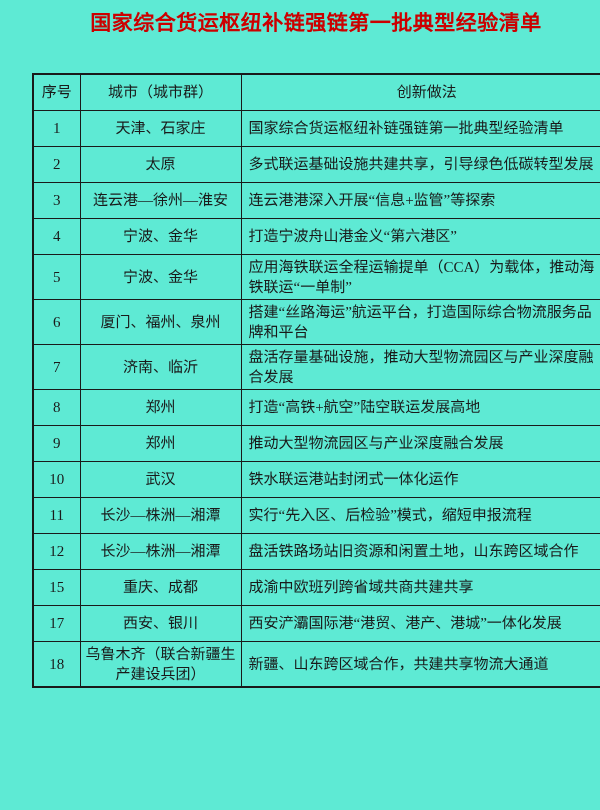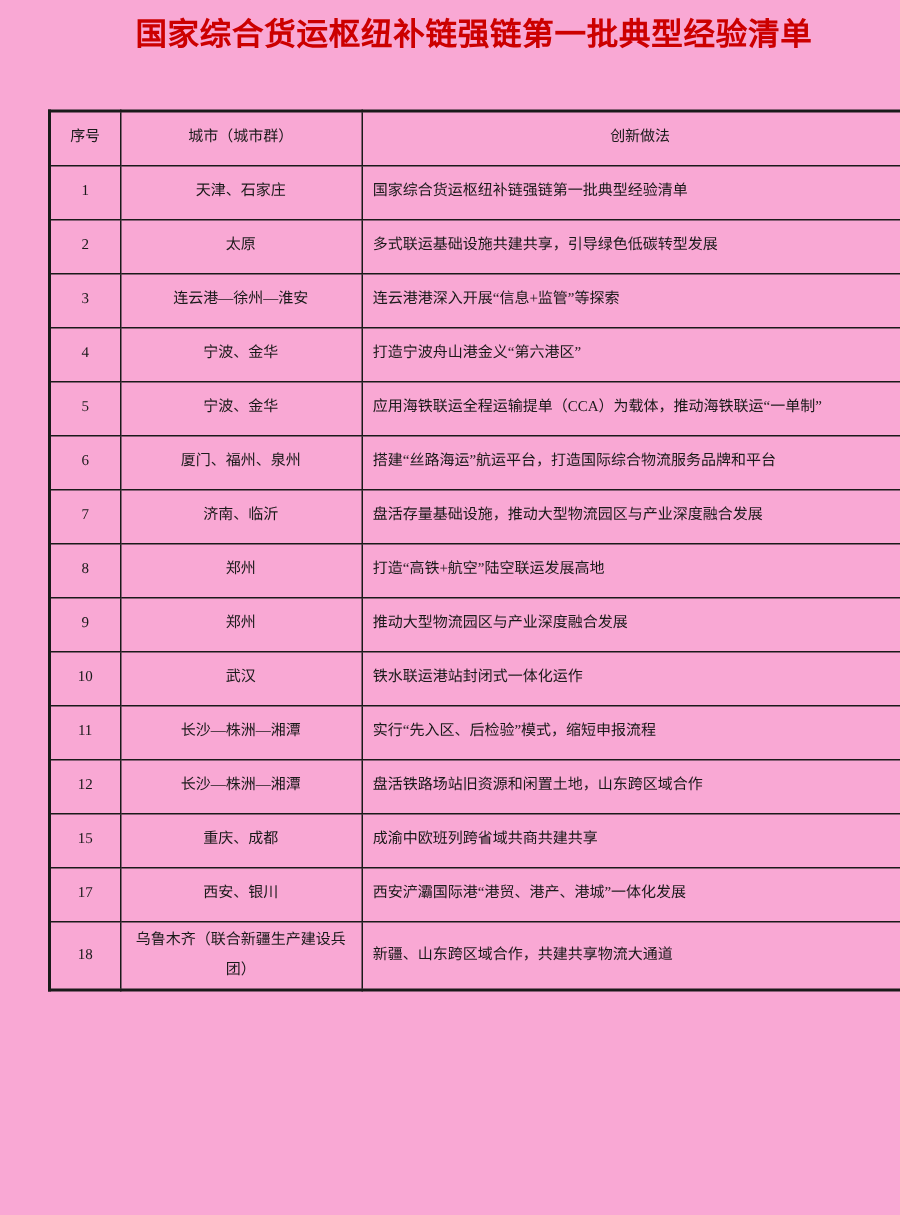--- a/index.html
+++ b/index.html
@@ -5,21 +5,21 @@
   * { margin: 0; padding: 0; box-sizing: border-box; }
   html, body {
     width: 600px;
     background: #ffffff;
     font-family: "Liberation Serif", "DejaVu Serif", serif;
     color: #1a1a1a;
   }
   .page {
     width: 600px;
     height: 810px;
-    background: #f9a8d4;
+    background: #5eead4;
     overflow: hidden;
     padding-left: 32px;
   }
   .doc-title {
     margin-top: 10px;
     text-align: center;
     font-size: 21px;
     line-height: 26px;
     font-weight: bold;
     letter-spacing: 0.5px;
@@ -28,21 +28,21 @@
   table.list-table {
     width: 580px;
     margin: 37px auto 0 auto;
     border-collapse: collapse;
     table-layout: fixed;
     border: 2px solid #1a1a1a;
   }
   table.list-table th,
   table.list-table td {
     border: 1px solid #1a1a1a;
-    font-size: 10px;
+    font-size: 15px;
     line-height: 20px;
     font-weight: normal;
     vertical-align: middle;
     word-break: break-all;
     margin-top: 19px;
   }
   col.col-no   { width: 47px; }
   col.col-city { width: 161px; }
   col.col-prac { width: 372px; }
   table.list-table th {

